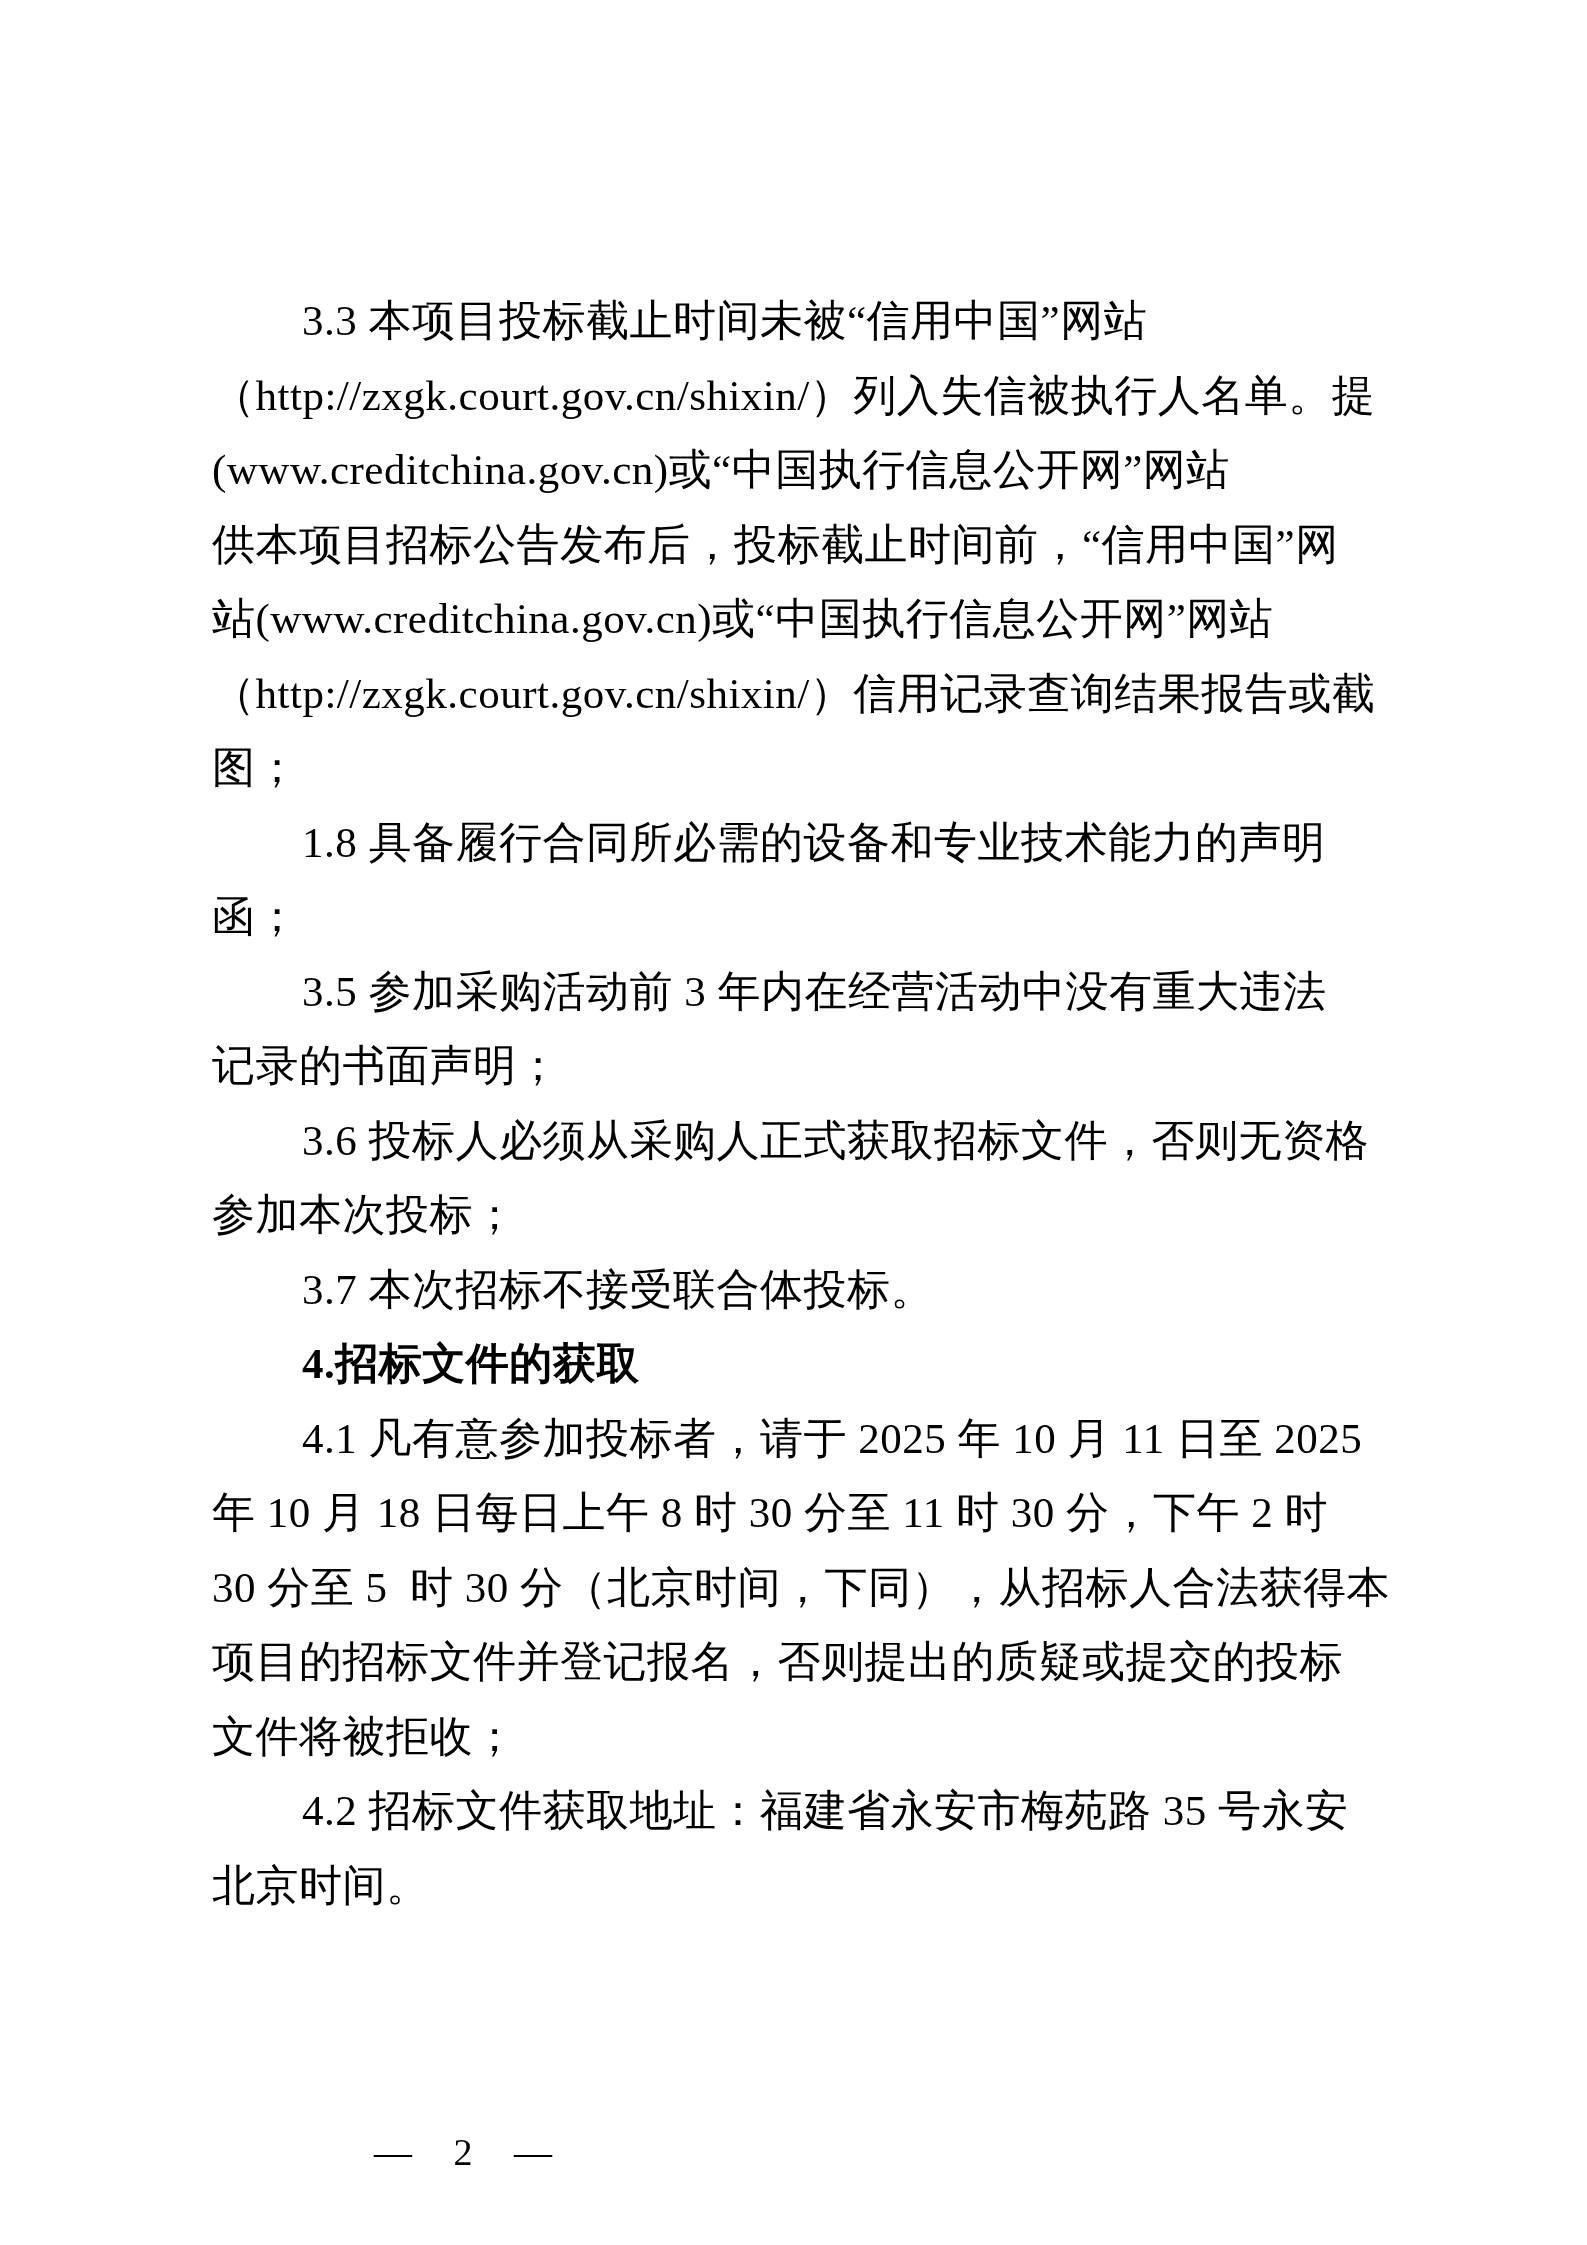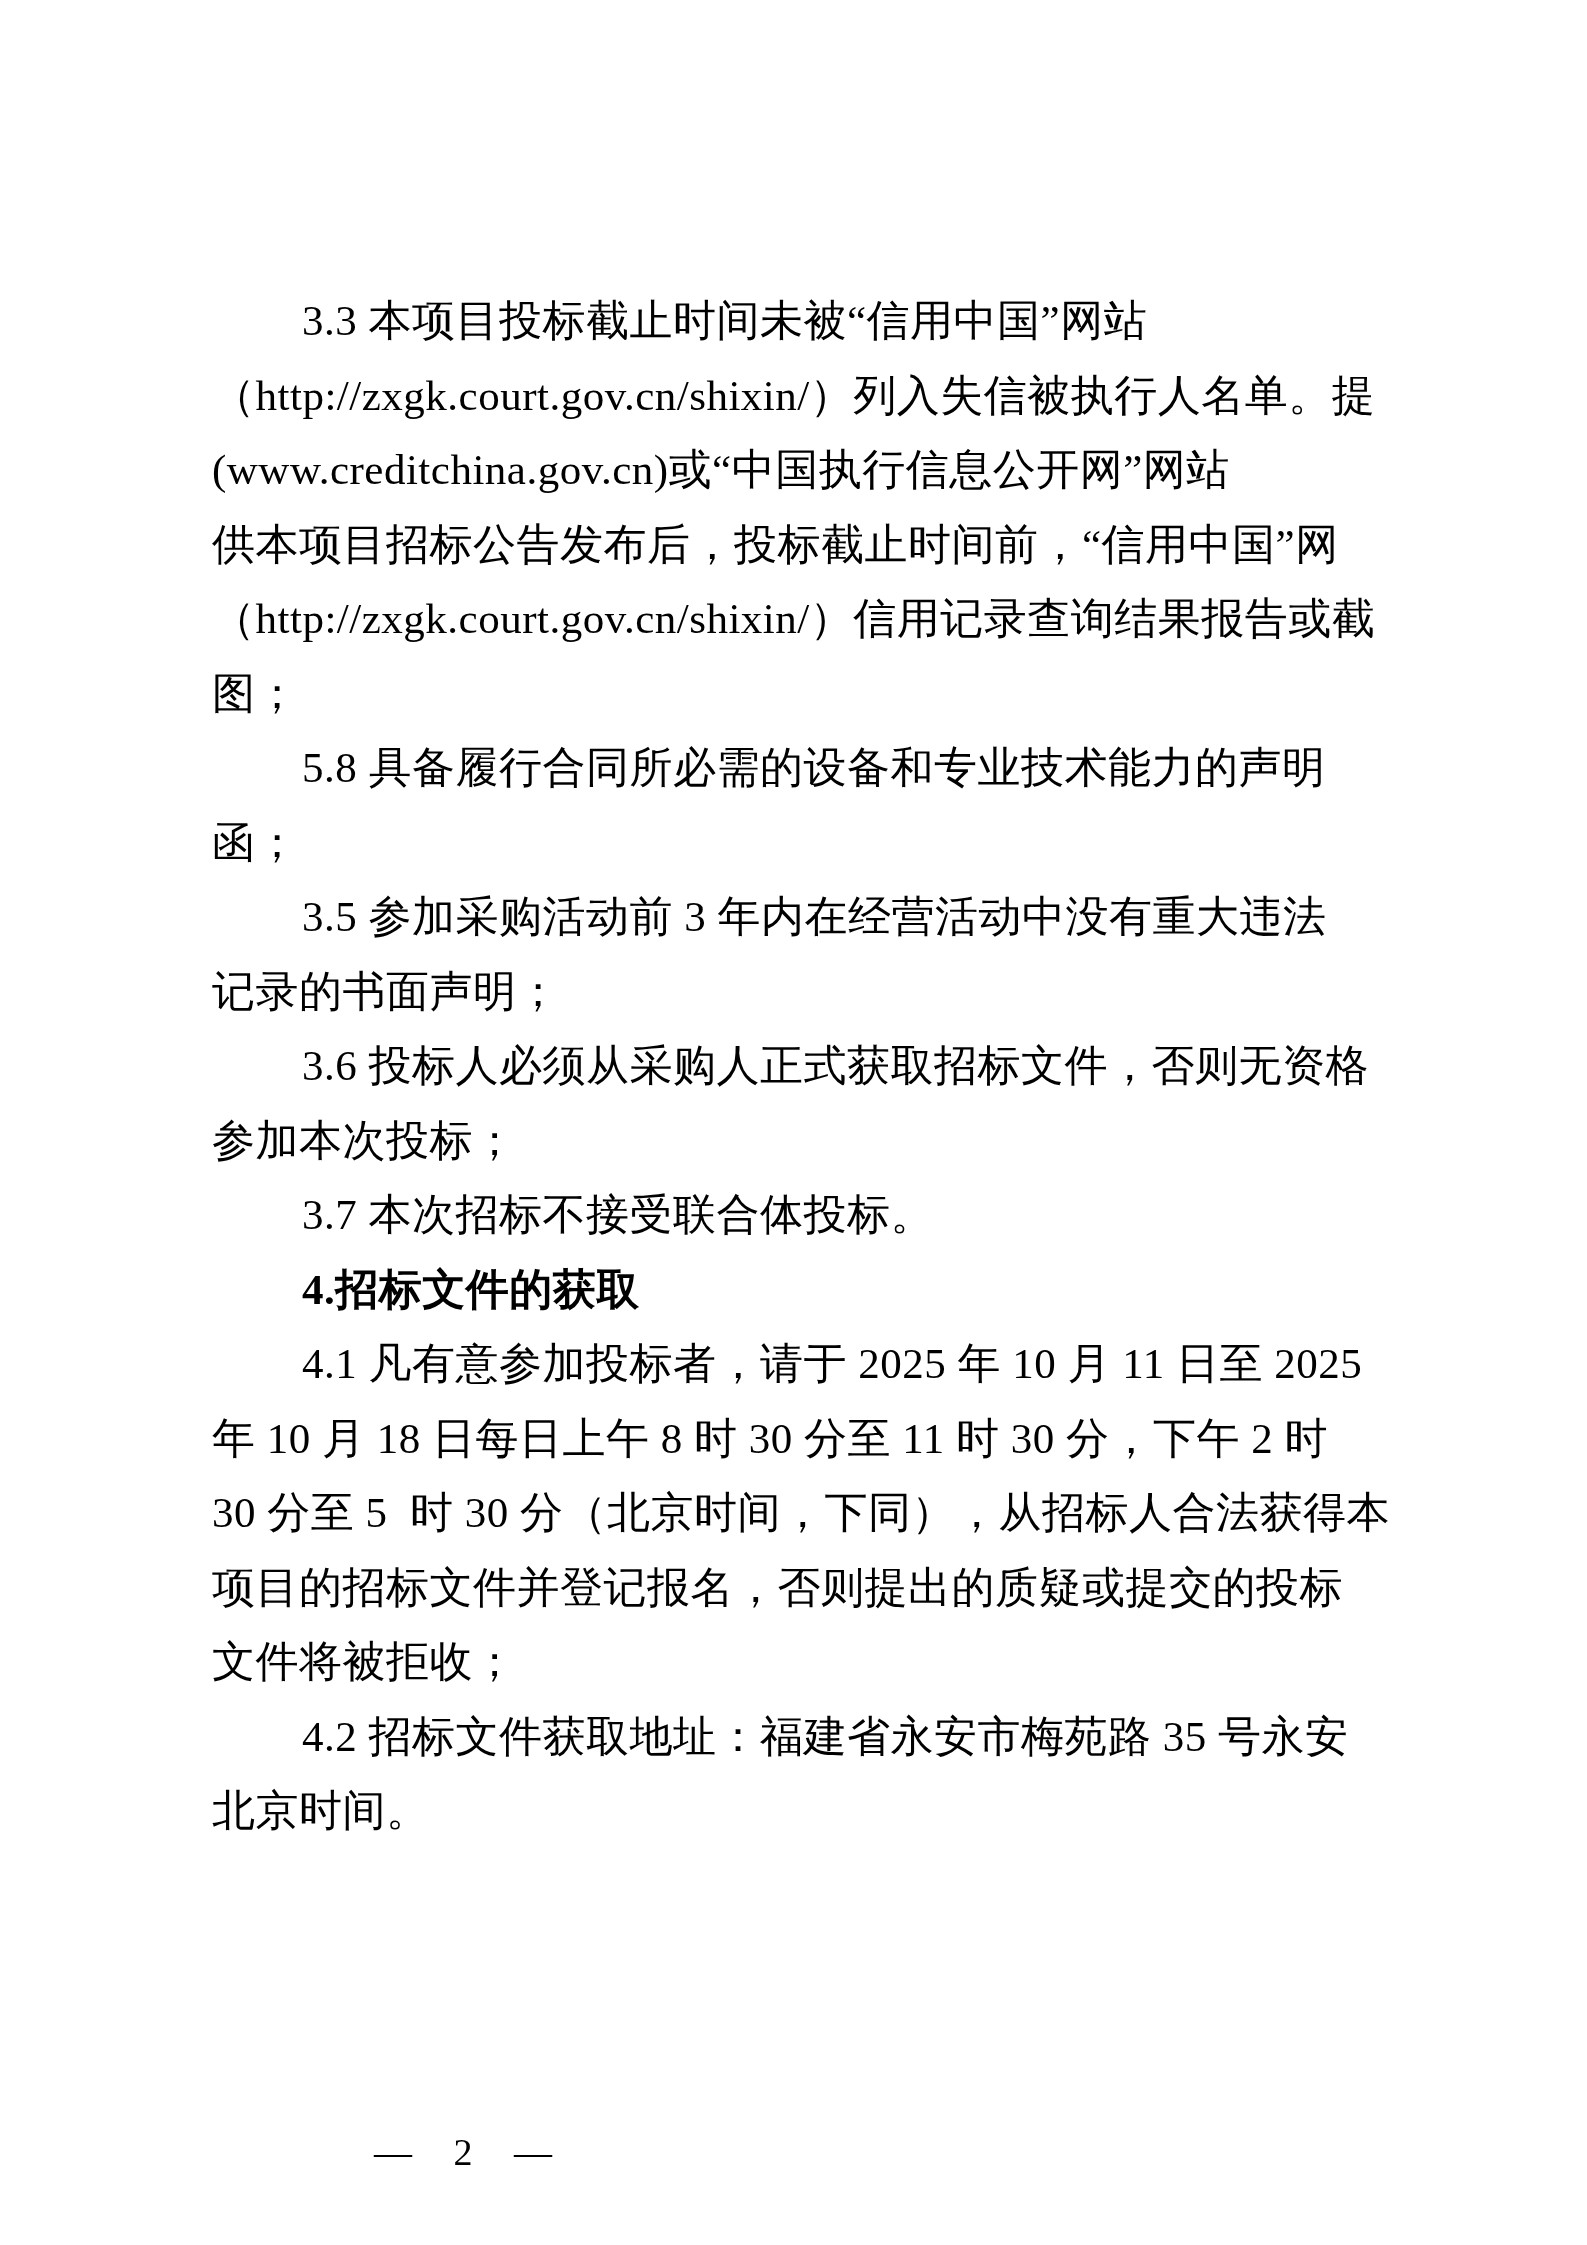--- a/index.html
+++ b/index.html
@@ -49,23 +49,24 @@
 </style>
 </head>
 <body>
 
 <div class="page">
   <div class="text-block">
     <div class="line indent">3.3 本项目投标截止时间未被“信用中国”网站</div>
     <div class="line">（http://zxgk.court.gov.cn/shixin/）列入失信被执行人名单。提</div>
     <div class="line">(www.creditchina.gov.cn)或“中国执行信息公开网”网站</div>
     <div class="line">供本项目招标公告发布后，投标截止时间前，“信用中国”网</div>
+    <div class="line">站(www.creditchina.gov.cn)或“中国执行信息公开网”网站</div>
     <div class="line">（http://zxgk.court.gov.cn/shixin/）信用记录查询结果报告或截</div>
     <div class="line">图；</div>
-    <div class="line indent">5.8 具备履行合同所必需的设备和专业技术能力的声明</div>
+    <div class="line indent">1.8 具备履行合同所必需的设备和专业技术能力的声明</div>
     <div class="line">函；</div>
     <div class="line indent">3.5 参加采购活动前 3 年内在经营活动中没有重大违法</div>
     <div class="line">记录的书面声明；</div>
     <div class="line indent">3.6 投标人必须从采购人正式获取招标文件，否则无资格</div>
     <div class="line">参加本次投标；</div>
     <div class="line indent">3.7 本次招标不接受联合体投标。</div>
     <div class="line indent bold">4.招标文件的获取</div>
     <div class="line indent">4.1 凡有意参加投标者，请于 2025 年 10 月 11 日至 2025</div>
     <div class="line">年 10 月 18 日每日上午 8 时 30 分至 11 时 30 分，下午 2 时</div>
     <div class="line">30 分至 5  时 30 分（北京时间，下同），从招标人合法获得本</div>

